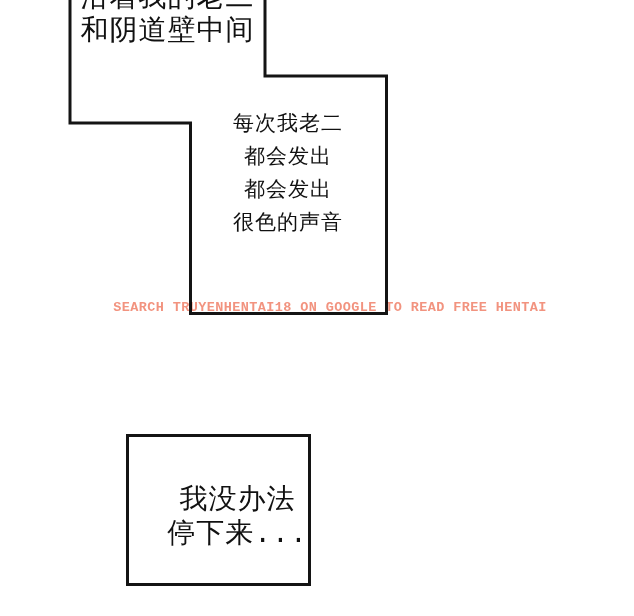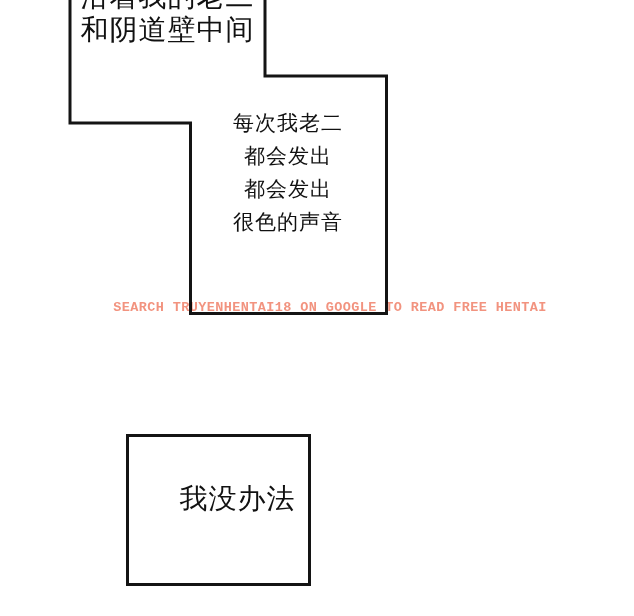--- a/index.html
+++ b/index.html
@@ -103,15 +103,16 @@
     <span class="line">都会发出</span>
     <span class="line">都会发出</span>
     <span class="line">很色的声音</span>
   </div>
 
   <div class="watermark">SEARCH TRUYENHENTAI18 ON GOOGLE TO READ FREE HENTAI</div>
 
   <div class="bubble-bottom"></div>
   <div class="bubble-text bubble-text-3">
     <span class="line">我没办法</span>
+    <span class="line">停下来...</span>
   </div>
 
 </div>
 
 </body></html>

